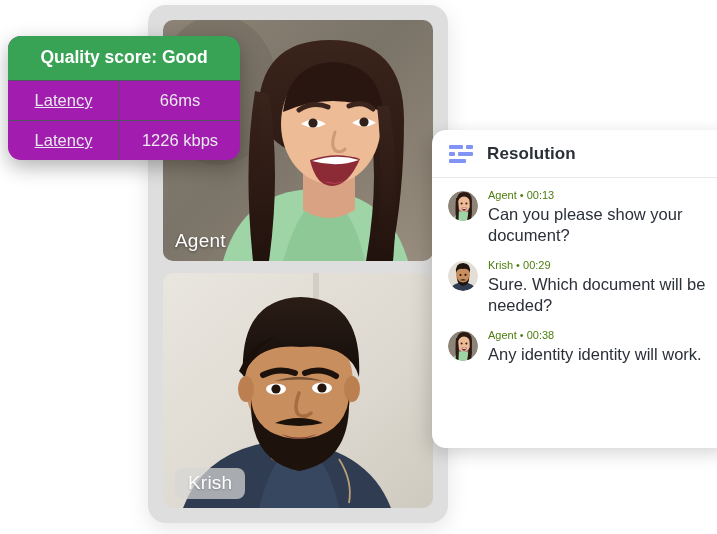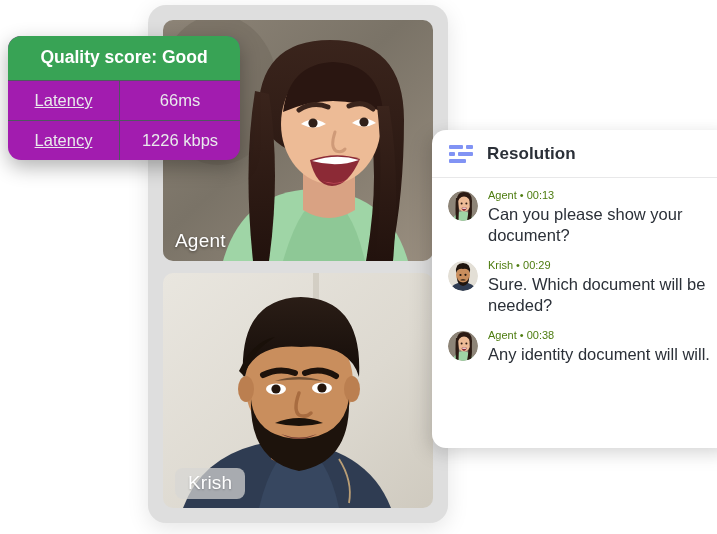--- a/index.html
+++ b/index.html
@@ -364,20 +364,20 @@
               <circle cx="18.4" cy="12.4" r="1" fill="#2b1a13"></circle>
               <path d="M13.5 17 q3 -1.5 5.5 0 q-1.5 3 -3 3 q-1.8 0 -2.5 -3z" fill="#8c2a36"></path>
               <path d="M13.7 17.2 q2.8 -1.2 5.1 0 q-2.5 1 -5.1 0z" fill="#fff"></path>
               <path d="M10 7 q1.5 12 0.5 23h-2.5 q-1 -13 0 -23z" fill="#2b1a13"></path>
               <path d="M23 9 q1.5 11 0.5 21h-2.5 q1.5 -11 0.5 -21z" fill="#2b1a13"></path>
             </g>
           </svg>
         </div>
         <div class="msg-body">
           <div class="msg-meta">Agent • 00:38</div>
-          <div class="msg-text">Any identity document will will.</div>
+          <div class="msg-text">Any identity identity will work.</div>
         </div>
       </div>
 
     </div>
   </div>
 
 </div>
 
 </body></html>

